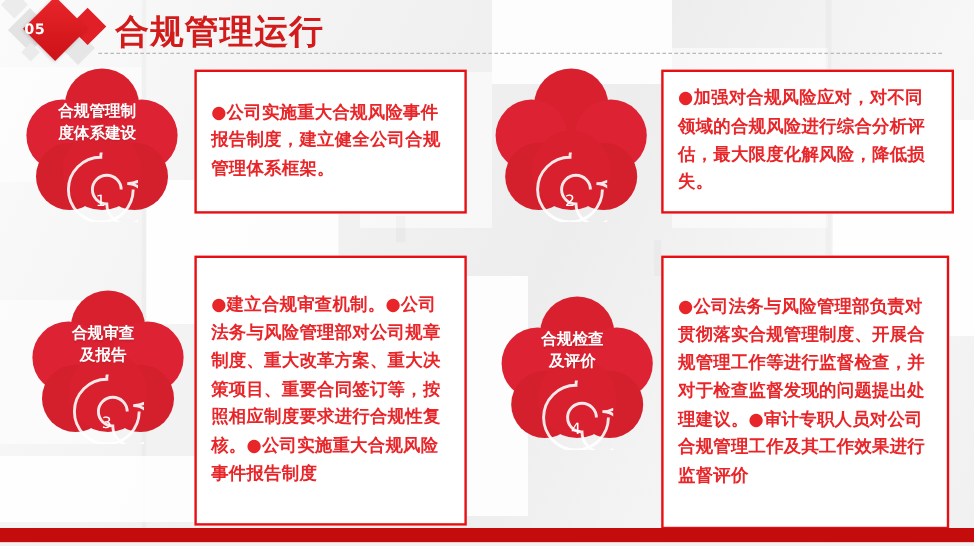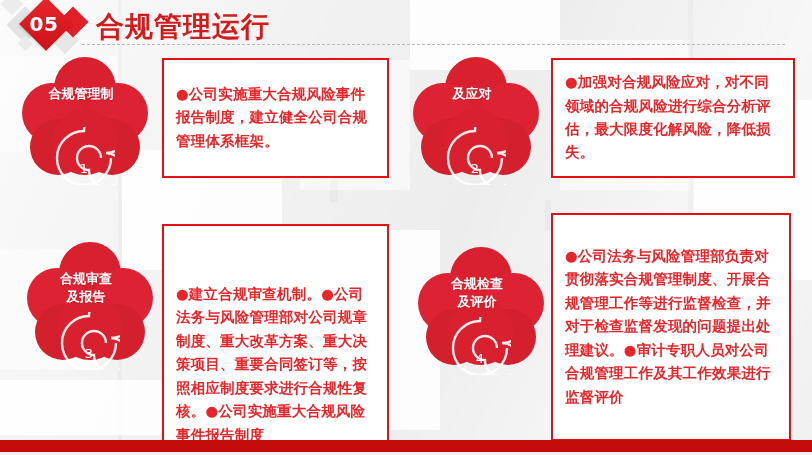--- a/index.html
+++ b/index.html
@@ -25,23 +25,23 @@
   
   .header{position:absolute;left:0;top:0;width:812px;height:52px;}
   .diamond{position:absolute;transform:rotate(45deg);}
   .dia-main{
     left:27px;top:5px;width:38px;height:38px;
     background:linear-gradient(135deg,#e8262a 0%,#cc1117 100%);
     box-shadow:0 1px 3px rgba(0,0,0,.18);
     z-index:4;
   }
   .dia-num{
-    position:absolute;left:25px;top:5px;width:38px;height:38px;z-index:5;
+    position:absolute;left:10px;top:5px;width:38px;height:38px;z-index:5;
     display:flex;align-items:center;justify-content:center;
-    color:#fff;font-size:20px;font-weight:bold;letter-spacing:.5px;
+    color:#fff;font-size:12px;font-weight:bold;letter-spacing:.5px;
   }
   .dia-small-r{left:62px;top:11px;width:22px;height:22px;background:#e01f26;z-index:3;}
   .dia-grey-1{left:12px;top:12px;width:26px;height:26px;background:#e3e3e3;z-index:1;}
   .dia-grey-2{left:55px;top:30px;width:20px;height:20px;background:#e6e6e6;z-index:2;}
   .dia-grey-3{left:20px;top:38px;width:11px;height:11px;background:#ebebeb;z-index:1;}
   .dia-grey-4{left:4px;top:-4px;width:16px;height:16px;background:#ececec;z-index:1;}
 
   .title{
     position:absolute;left:96px;top:8px;
     font-size:28px;font-weight:bold;color:#d21b1b;letter-spacing:1px;
@@ -124,41 +124,41 @@
   <div class="card">
     <div class="cloud" style="left:22px;top:57px;">
       <div class="lobe" style="left:32px;top:0;width:62px;height:62px;"></div>
       <div class="lobe b" style="left:0;top:26px;width:60px;height:60px;"></div>
       <div class="lobe b" style="left:66px;top:26px;width:60px;height:60px;"></div>
       <div class="lobe c" style="left:8px;top:62px;width:56px;height:56px;"></div>
       <div class="lobe c" style="left:62px;top:62px;width:56px;height:56px;"></div>
       <div class="lobe" style="left:30px;top:52px;width:66px;height:66px;"></div>
       <div class="cloud-label">
         <div>合规管理制</div>
+        <div>度体系建设</div>
       </div>
       <svg class="swirl" viewBox="0 0 62 58">
         <path d="M58 31 A27 27 0 1 1 31 4 A22 22 0 1 1 53 26 A17 17 0 1 1 36 43 A12 12 0 1 1 48 31" fill="none" stroke="#ffffff" stroke-width="2.4" opacity=".9"></path>
       </svg>
       <div class="cloud-num">1</div>
     </div>
     <div class="textbox" style="left:162px;top:58px;width:227px;height:120px;">
       <p>●公司实施重大合规风险事件报告制度，建立健全公司合规管理体系框架。</p>
     </div>
   </div>
 
   <div class="card">
     <div class="cloud" style="left:413px;top:57px;">
       <div class="lobe" style="left:32px;top:0;width:62px;height:62px;"></div>
       <div class="lobe b" style="left:0;top:26px;width:60px;height:60px;"></div>
       <div class="lobe b" style="left:66px;top:26px;width:60px;height:60px;"></div>
       <div class="lobe c" style="left:8px;top:62px;width:56px;height:56px;"></div>
       <div class="lobe c" style="left:62px;top:62px;width:56px;height:56px;"></div>
       <div class="lobe" style="left:30px;top:52px;width:66px;height:66px;"></div>
       <div class="cloud-label">
-        <div>及应对</div>
       </div>
       <svg class="swirl" viewBox="0 0 62 58">
         <path d="M58 31 A27 27 0 1 1 31 4 A22 22 0 1 1 53 26 A17 17 0 1 1 36 43 A12 12 0 1 1 48 31" fill="none" stroke="#ffffff" stroke-width="2.4" opacity=".9"></path>
       </svg>
       <div class="cloud-num">2</div>
     </div>
     <div class="textbox" style="left:551px;top:58px;width:244px;height:120px;">
       <p>●加强对合规风险应对，对不同领域的合规风险进行综合分析评估，最大限度化解风险，降低损失。</p>
     </div>
   </div>
@@ -173,21 +173,21 @@
       <div class="lobe" style="left:30px;top:52px;width:66px;height:66px;"></div>
       <div class="cloud-label">
         <div>合规审查</div>
         <div>及报告</div>
       </div>
       <svg class="swirl" viewBox="0 0 62 58">
         <path d="M58 31 A27 27 0 1 1 31 4 A22 22 0 1 1 53 26 A17 17 0 1 1 36 43 A12 12 0 1 1 48 31" fill="none" stroke="#ffffff" stroke-width="2.4" opacity=".9"></path>
       </svg>
       <div class="cloud-num">3</div>
     </div>
-    <div class="textbox" style="left:162px;top:224px;width:227px;height:225px;align-items:flex-end;">
+    <div class="textbox" style="left:162px;top:213px;width:227px;height:225px;">
       <p>●建立合规审查机制。●公司法务与风险管理部对公司规章制度、重大改革方案、重大决策项目、重要合同签订等，按照相应制度要求进行合规性复核。●公司实施重大合规风险事件报告制度</p>
     </div>
   </div>
 
   <div class="card">
     <div class="cloud" style="left:418px;top:247px;">
       <div class="lobe" style="left:32px;top:0;width:62px;height:62px;"></div>
       <div class="lobe b" style="left:0;top:26px;width:60px;height:60px;"></div>
       <div class="lobe b" style="left:66px;top:26px;width:60px;height:60px;"></div>
       <div class="lobe c" style="left:8px;top:62px;width:56px;height:56px;"></div>

